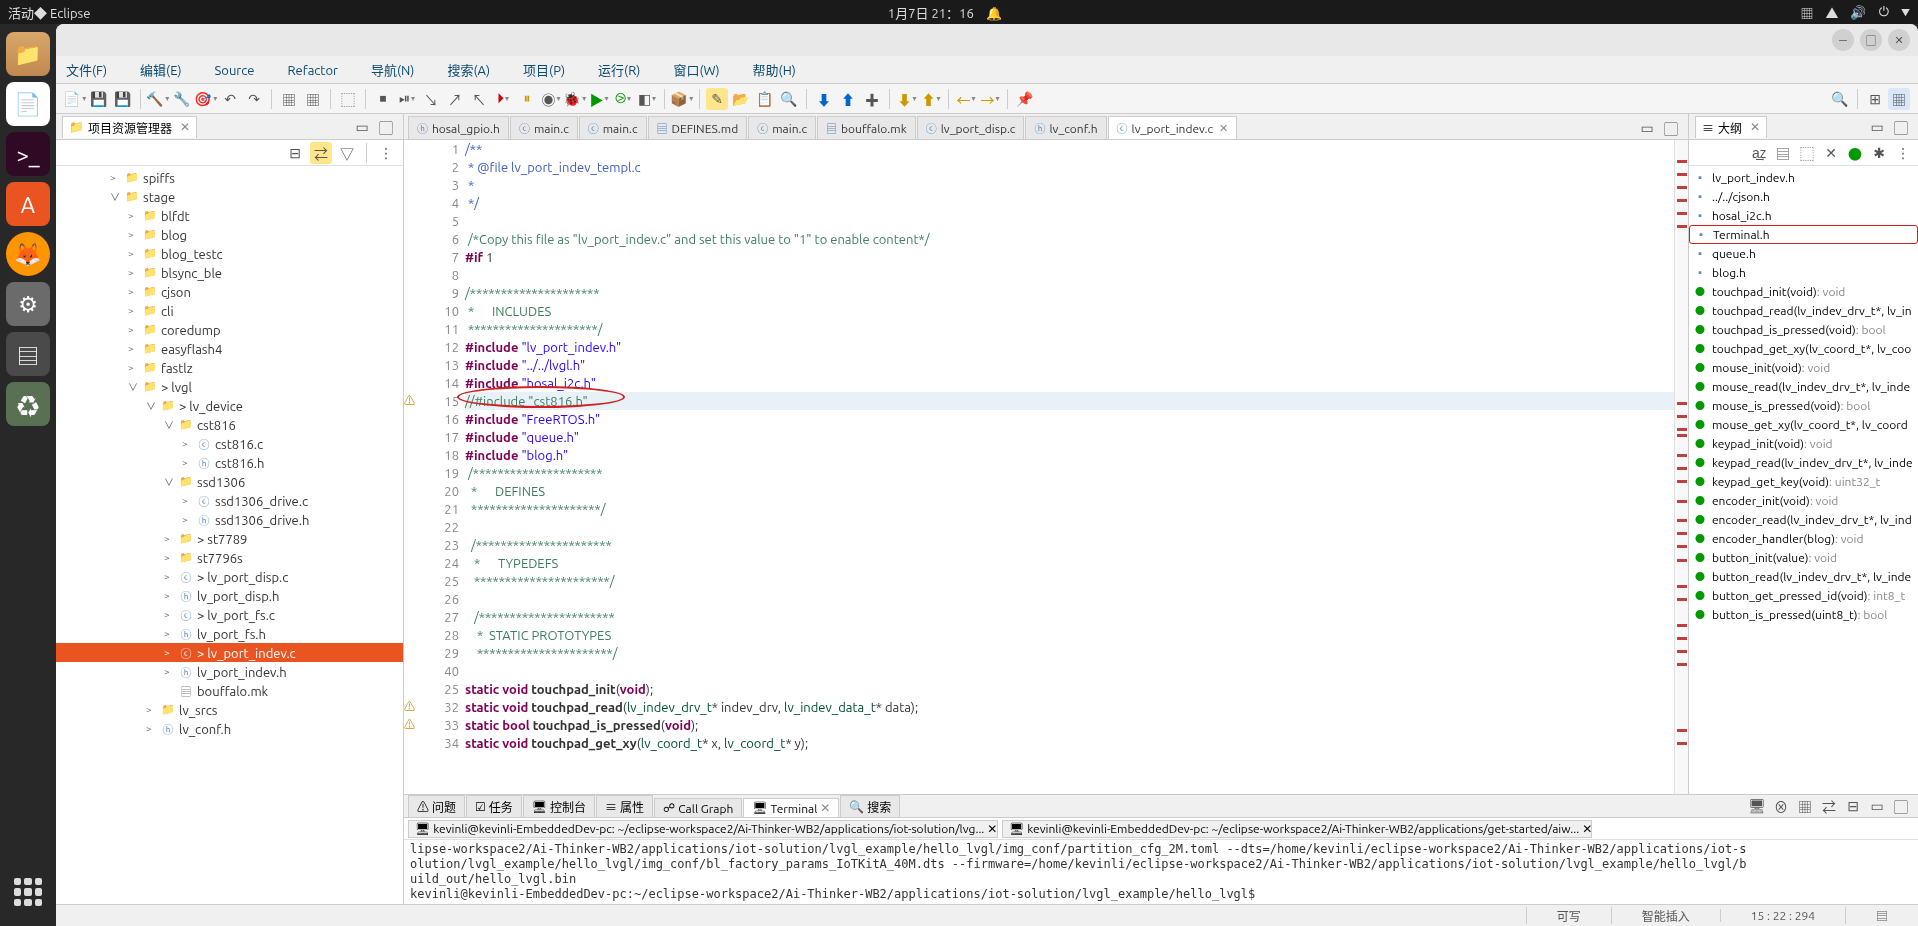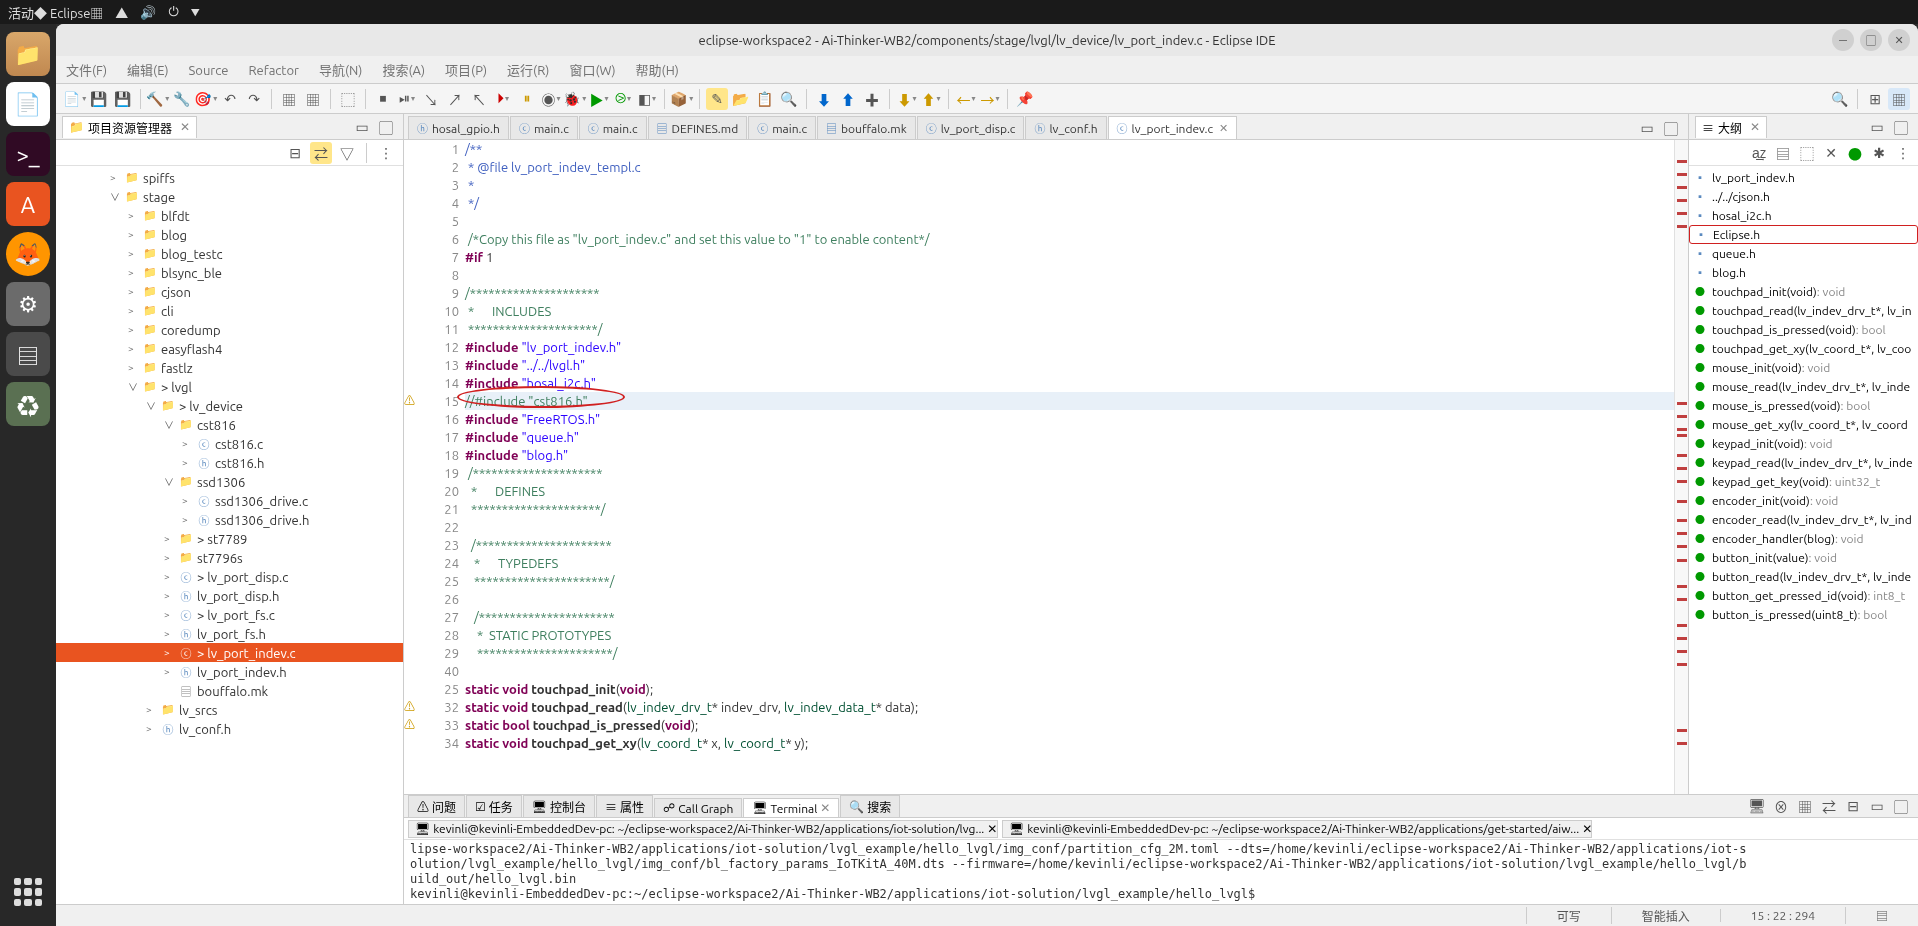--- a/index.html
+++ b/index.html
@@ -25,21 +25,21 @@
 .dock-apps { margin-top: auto; margin-bottom: 12px; width: 44px; height: 44px; display: grid; grid-template-columns: repeat(3,1fr); gap: 3px; padding: 8px; }
 .dock-apps span { background: #ddd; border-radius: 2px; }
 
 
 .eclipse-window { position: absolute; left: 56px; top: 24px; right: 0; bottom: 0; background: #f5f5f5; display: flex; flex-direction: column; border-radius: 8px 8px 0 0; }
 .title-bar { height: 32px; background: #e8e8e8; display: flex; align-items: center; justify-content: center; position: relative; border-radius: 8px 8px 0 0; font-size: 13px; color: #333; }
 .win-ctrls { position: absolute; right: 8px; display: flex; gap: 6px; }
 .win-btn { width: 22px; height: 22px; border-radius: 50%; background: #d0d0d0; display: flex; align-items: center; justify-content: center; font-size: 11px; color: #555; }
 
 
-.menu-bar { height: 28px; background: #f0f0f0; border-bottom: 1px solid #ccc; display: flex; align-items: center; padding: 0 10px; gap: 20px; font-size: 13px; color: #737373; }
+.menu-bar { height: 28px; background: #f0f0f0; border-bottom: 1px solid #ccc; display: flex; align-items: center; padding: 0 10px; gap: 33px; font-size: 13px; color: #0c4a6e; }
 
 
 .toolbar { height: 30px; background: #f5f5f5; border-bottom: 1px solid #ccc; display: flex; align-items: center; padding: 0 8px; gap: 2px; }
 .tool-btn { width: 22px; height: 22px; display: inline-flex; align-items: center; justify-content: center; font-size: 14px; color: #555; border-radius: 3px; }
 .tool-sep { width: 1px; height: 20px; background: #ccc; margin: 0 4px; }
 .tool-dd::after { content: "▾"; font-size: 8px; margin-left: 1px; color: #888; }
 
 
 .main-area { flex: 1; display: flex; overflow: hidden; }
 
@@ -111,20 +111,24 @@
 .small-icon { font-size: 12px; }
 </style>
 </head>
 <body>
 
 <div class="gnome-bar">
   <div class="gnome-left">
     <span>活动</span>
     <span>◆ <span>Eclipse</span></span>
   </div>
+  <div class="gnome-center">
+    <span>1月7日 21：16</span>
+    <span style="margin-left:10px">🔔</span>
+  </div>
   <div class="gnome-right">
     <span>▦</span>
     <span>▲</span>
     <span>🔊</span>
     <span>⏻</span>
     <span style="font-size:9px">▼</span>
   </div>
 </div>
 
 <div class="dock">
@@ -144,21 +148,20 @@
       <span></span>
       <span></span>
       <span></span>
       <span></span>
       <span></span>
     </div>
 </div>
 
 <div class="eclipse-window">
   <div class="title-bar">
-    <span>eclipse-workspace2 - Ai-Thinker-WB2/components/stage/lvgl/lv_device/lv_port_indev.c - Eclipse IDE</span>
     <div class="win-ctrls">
       <div class="win-btn">－</div>
       <div class="win-btn">□</div>
       <div class="win-btn">✕</div>
     </div>
   </div>
 
   <div class="menu-bar" id="menu-bar">
       <span>文件(F)</span>
       <span>编辑(E)</span>
@@ -581,21 +584,21 @@
               <div class="ol-item">
                 <span class="ico" style="color:#5b8abf">▪</span>
                 <span>../../cjson.h</span>
               </div>
               <div class="ol-item">
                 <span class="ico" style="color:#5b8abf">▪</span>
                 <span>hosal_i2c.h</span>
               </div>
               <div class="ol-item selected">
                 <span class="ico" style="color:#5b8abf">▪</span>
-                <span>Eclipse.h</span>
+                <span>Terminal.h</span>
               </div>
               <div class="ol-item">
                 <span class="ico" style="color:#5b8abf">▪</span>
                 <span>queue.h</span>
               </div>
               <div class="ol-item">
                 <span class="ico" style="color:#5b8abf">▪</span>
                 <span>blog.h</span>
               </div>
               <div class="ol-item">

